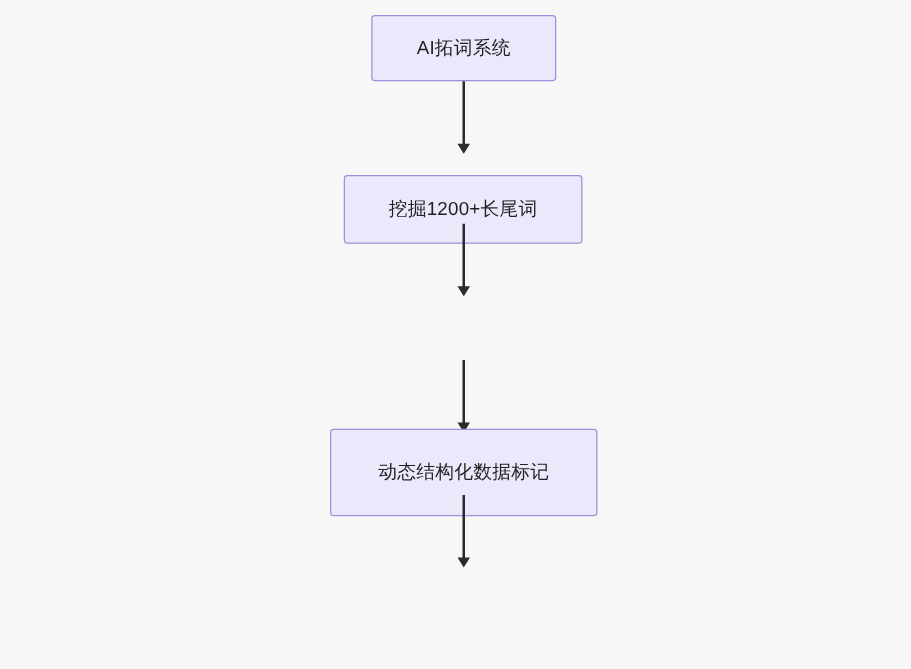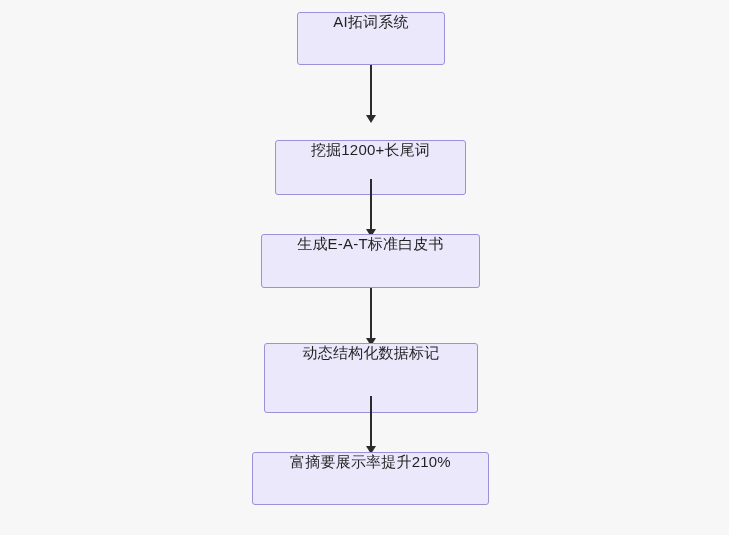--- a/index.html
+++ b/index.html
@@ -18,20 +18,21 @@
     width: 729px;
     height: 535px;
   }
   .node {
     position: absolute;
     box-sizing: border-box;
     background: #ece8fb;
     border: 1px solid #9f8fd9;
     border-radius: 3px;
     display: flex;
+    align-items: center;
     justify-content: center;
     color: #1f2020;
     font-size: 15px;
     line-height: 1.2;
     letter-spacing: 0.2px;
     white-space: nowrap;
   }
   .edge {
     position: absolute;
     width: 2px;
@@ -58,31 +59,25 @@
   <div class="edge" style="left:370px; top:65px; height:52px;"></div>
   <div class="arrowhead" style="left:366px; top:115px;"></div>
 
   <div class="node" style="left:275px; top:124px; width:191px; height:55px;margin-top:16px;">
     <span>挖掘1200+长尾词</span>
   </div>
 
   <div class="edge" style="left:370px; top:179px; height:52px;"></div>
   <div class="arrowhead" style="left:366px; top:229px;"></div>
 
-  <div class="node" style="left:261px; top:234px; width:219px; height:54px;">
-    <span>生成E-A-T标准白皮书</span>
-  </div>
 
   <div class="edge" style="left:370px; top:288px; height:52px;"></div>
   <div class="arrowhead" style="left:366px; top:338px;"></div>
 
   <div class="node" style="left:264px; top:343px; width:214px; height:70px;">
     <span>动态结构化数据标记</span>
   </div>
 
   <div class="edge" style="left:370px; top:396px; height:52px;"></div>
   <div class="arrowhead" style="left:366px; top:446px;"></div>
 
-  <div class="node" style="left:252px; top:452px; width:237px; height:53px;">
-    <span>富摘要展示率提升210%</span>
-  </div>
 
 </div>
 
 </body></html>

